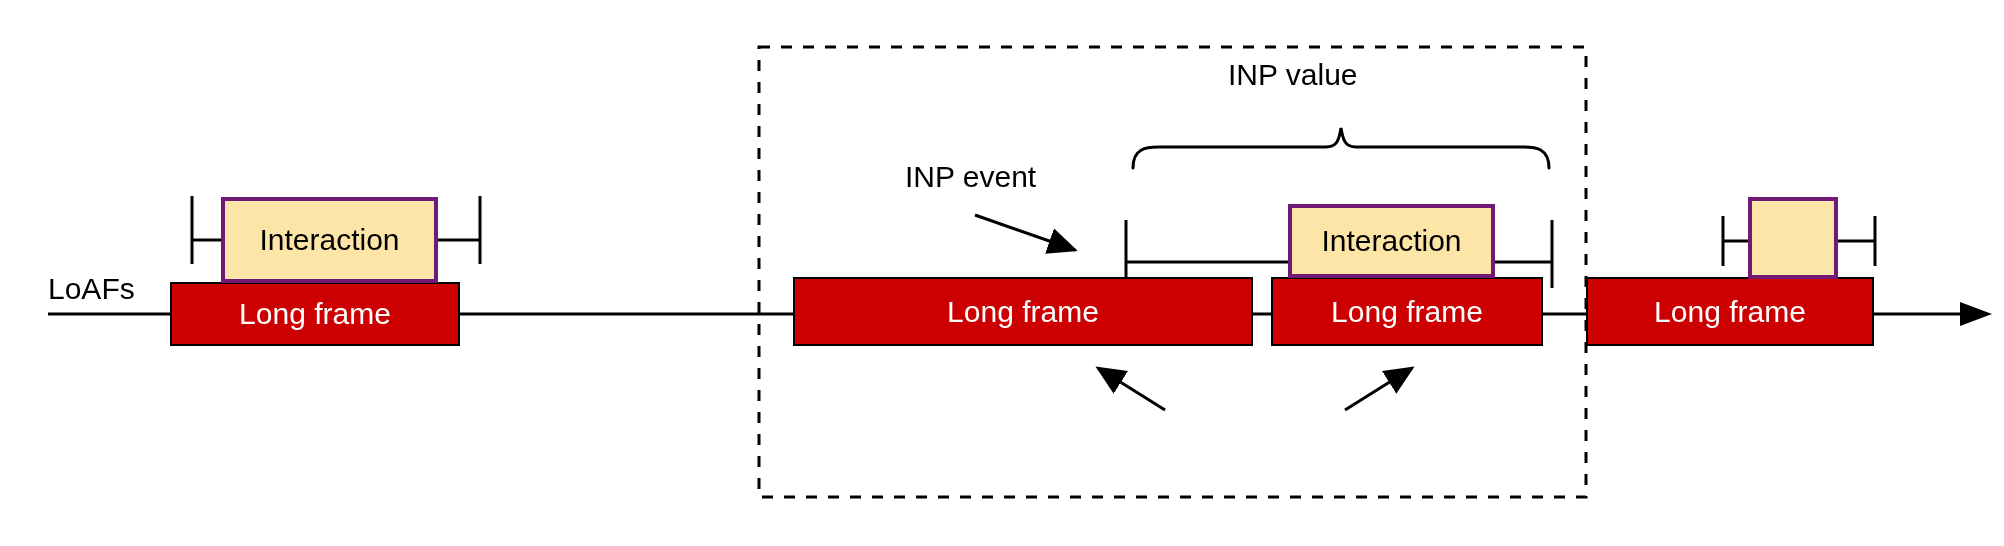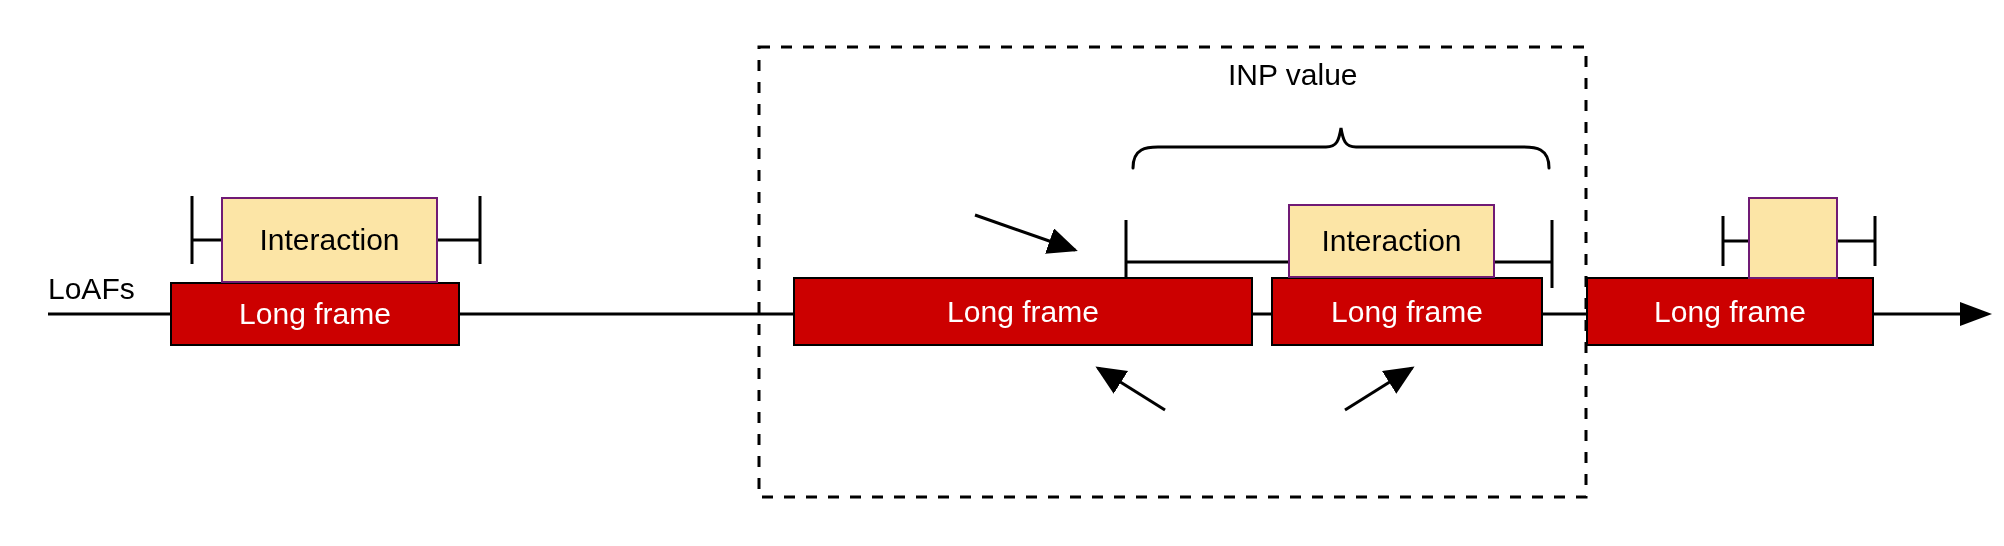--- a/index.html
+++ b/index.html
@@ -6,21 +6,21 @@
   body{width:2004px;height:546px;overflow:hidden;font-family:"Liberation Sans",sans-serif;}
   #stage{position:relative;width:2004px;height:546px;background:#ffffff;}
   #stage svg{position:absolute;left:0;top:0;}
   .lbl{position:absolute;color:#000;white-space:nowrap;font-family:"Liberation Sans",sans-serif;}
   .frame-lbl{position:absolute;color:#ffffff;white-space:nowrap;font-family:"Liberation Sans",sans-serif;
              font-size:30px;left:0;right:0;text-align:center;top:50%;transform:translateY(-50%);}
   .inter-lbl{position:absolute;color:#000;white-space:nowrap;font-family:"Liberation Sans",sans-serif;
              font-size:30px;left:0;right:0;text-align:center;top:50%;transform:translateY(-50%);}
   .box{position:absolute;box-sizing:border-box;}
   .longframe{background:#CC0000;border:2px solid #000;}
-  .interaction{background:#FCE5A6;border:2px solid #701a75;}
+  .interaction{background:#FCE5A6;border:4px solid #701a75;}
 </style>
 </head>
 <body>
 
 <div id="stage">
 
   <svg width="2004" height="546" viewBox="0 0 2004 546">
     <defs>
       <marker id="arrowEnd" markerWidth="12" markerHeight="12" refX="9" refY="4.5" orient="auto" markerUnits="strokeWidth">
         <path d="M0,0 L10,4.5 L0,9 z" fill="#000"></path>
@@ -97,17 +97,18 @@
   <div class="box interaction" style="left:1288px;top:204px;width:207px;height:74px;">
     <span class="inter-lbl">Interaction</span>
   </div>
 
   <div class="box interaction" style="left:1748px;top:197px;width:90px;height:82px;">
     <span class="inter-lbl"></span>
   </div>
 
   <span class="lbl" style="left:48px;top:272px;font-size:30px;">LoAFs</span>
 
+  <span class="lbl" style="left:905px;top:160px;font-size:30px;">INP event</span>
 
   <span class="lbl" style="left:1228px;top:58px;font-size:30px;text-align:right;">INP value</span>
 
 
 </div>
 
 </body></html>

